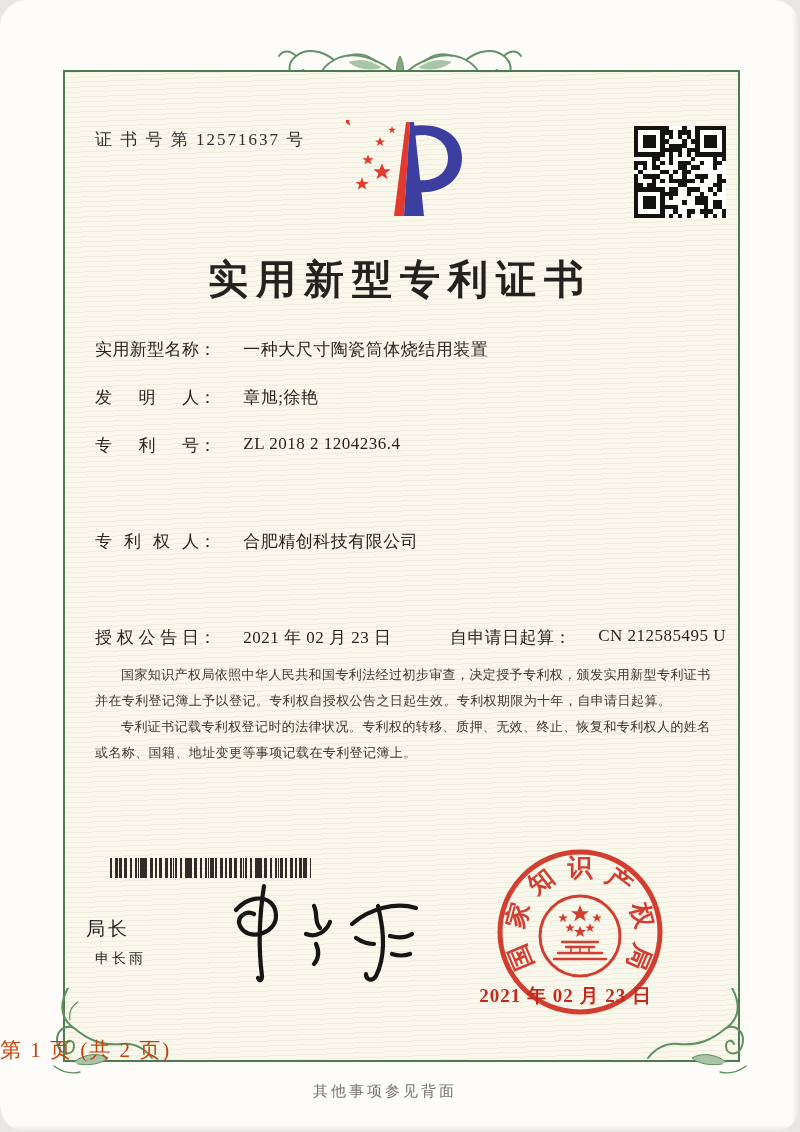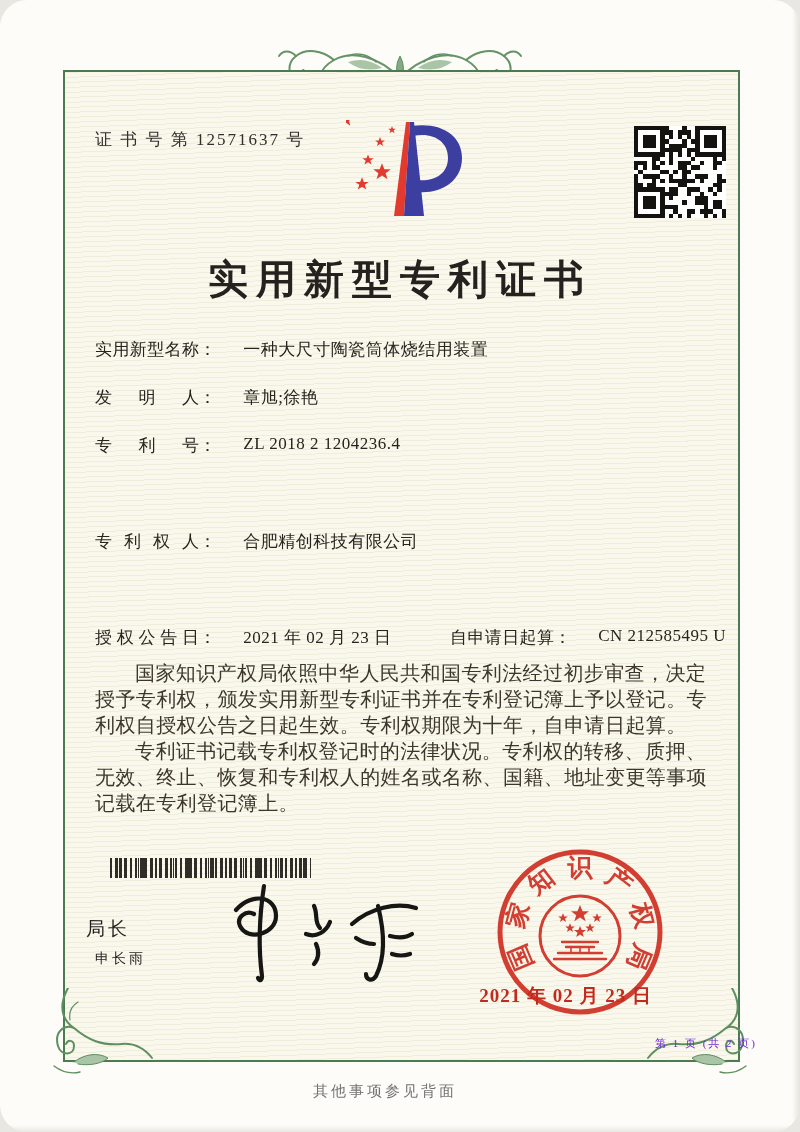--- a/index.html
+++ b/index.html
@@ -26,40 +26,40 @@
          letter-spacing:8px;color:#23221e;margin-top:16px;}
 
   
   .field-row{position:absolute;left:95px;font-size:17px;color:#27241e;white-space:nowrap;}
   .f-label{display:inline-block;width:104px;text-align:justify;text-align-last:justify;vertical-align:top;}
   .f-colon{vertical-align:top;}
   .f-value{display:inline-block;margin-left:23px;vertical-align:top;letter-spacing:.5px;}
   .f-value.wrap{white-space:normal;width:452px;line-height:26px;}
   .pair2{position:absolute;left:355px;top:0;}
 
-  .body-text{left:95px;top:662px;width:620px;font-size:20px;line-height:26px;color:#3d362c;
-             font-family:Liberation Mono, monospace;}
+  .body-text{left:95px;top:662px;width:620px;font-size:13px;line-height:26px;color:#3d362c;
+             font-family:Liberation Sans, sans-serif;}
   .body-text p{margin:0;text-indent:2em;letter-spacing:.4px;}
 
   .barcode{left:110px;top:858px;width:201px;height:20px;
     background:
       repeating-linear-gradient(90deg,#15120f 0 2px,rgba(0,0,0,0) 2px 5px),
       repeating-linear-gradient(90deg,#15120f 0 1px,rgba(0,0,0,0) 1px 7px),
       repeating-linear-gradient(90deg,rgba(0,0,0,0) 0 9px,#15120f 9px 12px,rgba(0,0,0,0) 12px 23px);
     opacity:.88;}
 
   .director{left:86px;top:916px;font-family:"Liberation Sans","DejaVu Sans",sans-serif;
             font-size:19px;letter-spacing:3px;color:#1f1f1d;}
   .director-name{left:95px;top:950px;font-family:"Liberation Sans","DejaVu Sans",sans-serif;
             font-size:14px;letter-spacing:3px;color:#1f1f1d;}
 
   .seal-date{left:478px;top:983px;width:175px;text-align:center;font-size:19px;font-weight:700;
              color:#c32a1e;letter-spacing:1px;}
 
-  .page-info{left:0;top:1036px;width:757px;text-align:right;font-size:11px;color:#6d28d9;letter-spacing:2px;}
+  .page-info{left:0;top:1036px;width:757px;text-align:left;font-size:21px;color:#c2410c;letter-spacing:2px;}
   .back-note{left:0;top:1082px;width:770px;text-align:center;font-size:15px;color:#737373;letter-spacing:3px;
              font-family:"DejaVu Serif","Liberation Serif",serif;}
 
   svg{display:block;}
 </style>
 </head>
 <body>
 
 <div class="page">
 

